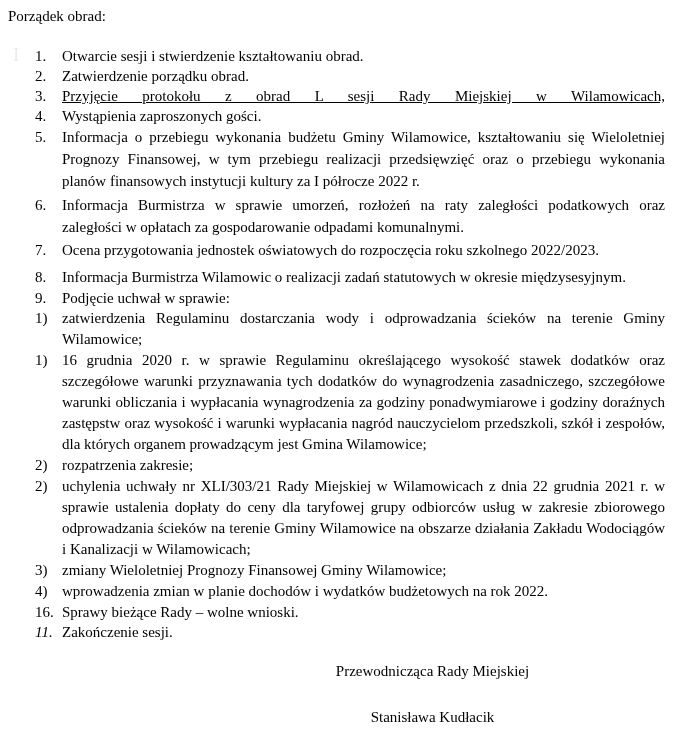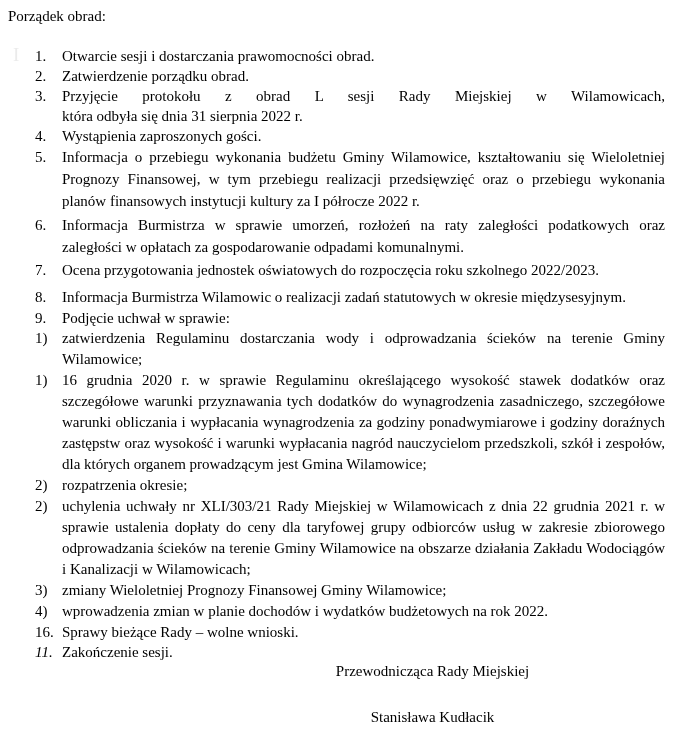--- a/index.html
+++ b/index.html
@@ -37,20 +37,21 @@
   .row { display: flex; line-height: 20px; }
   .num { flex: 0 0 27px; width: 27px; }
   .txt { flex: 1; min-width: 0; }
   .lh22 { line-height: 22px; }
   .lh21 { line-height: 21px; }
   .j { text-align: justify; }
   .stretch {
     display: block;
     text-align: justify;
     text-align-last: justify;
+    text-decoration: underline;
   }
   .rest { display: block; text-align: justify; }
   .mt2 { margin-top: 2px; }
   .mt7 { margin-top: 7px; }
   .mt1 { margin-top: 1px; }
   .it { font-style: italic; }
   .signature {
     position: absolute;
     left: 310px;
     top: 661px;
@@ -66,33 +67,32 @@
 <div class="doc">
 
   <div class="title">Porządek obrad:</div>
 
   <div class="ibeam">I</div>
 
   <div class="list">
 
     <div class="row">
       <span class="num">1.</span>
-      <span class="txt">Otwarcie sesji i dostarczania prawomocności obrad.</span>
+      <span class="txt">Otwarcie sesji i stwierdzenie kształtowaniu obrad.</span>
     </div>
 
     <div class="row">
       <span class="num">2.</span>
       <span class="txt">Zatwierdzenie porządku obrad.</span>
     </div>
 
     <div class="row">
       <span class="num">3.</span>
       <span class="txt">
           <span class="stretch">Przyjęcie protokołu z obrad L sesji Rady Miejskiej w Wilamowicach,</span>
-          <span class="rest" style="text-align:left">która odbyła się dnia 31 sierpnia 2022 r.</span>
         </span>
     </div>
 
     <div class="row">
       <span class="num">4.</span>
       <span class="txt">Wystąpienia zaproszonych gości.</span>
     </div>
 
     <div class="row lh22">
       <span class="num">5.</span>
@@ -126,21 +126,21 @@
 
     <div class="row lh21">
       <span class="num">1)</span>
       <span class="txt">
           <span class="rest">16 grudnia 2020 r. w sprawie Regulaminu określającego wysokość stawek dodatków oraz szczegółowe warunki przyznawania tych dodatków do wynagrodzenia zasadniczego, szczegółowe warunki obliczania i wypłacania wynagrodzenia za godziny ponadwymiarowe i godziny doraźnych zastępstw oraz wysokość i warunki wypłacania nagród nauczycielom przedszkoli, szkół i zespołów, dla których organem prowadzącym jest Gmina Wilamowice;</span>
         </span>
     </div>
 
     <div class="row lh21">
       <span class="num">2)</span>
-      <span class="txt">rozpatrzenia okresie;</span>
+      <span class="txt">rozpatrzenia zakresie;</span>
     </div>
 
     <div class="row lh21">
       <span class="num">2)</span>
       <span class="txt j">uchylenia uchwały nr XLI/303/21 Rady Miejskiej w Wilamowicach z dnia 22 grudnia 2021 r. w sprawie ustalenia dopłaty do ceny dla taryfowej grupy odbiorców usług w zakresie zbiorowego odprowadzania ścieków na terenie Gminy Wilamowice na obszarze działania Zakładu Wodociągów i Kanalizacji w Wilamowicach;</span>
     </div>
 
     <div class="row lh21">
       <span class="num">3)</span>
       <span class="txt">zmiany Wieloletniej Prognozy Finansowej Gminy Wilamowice;</span>

